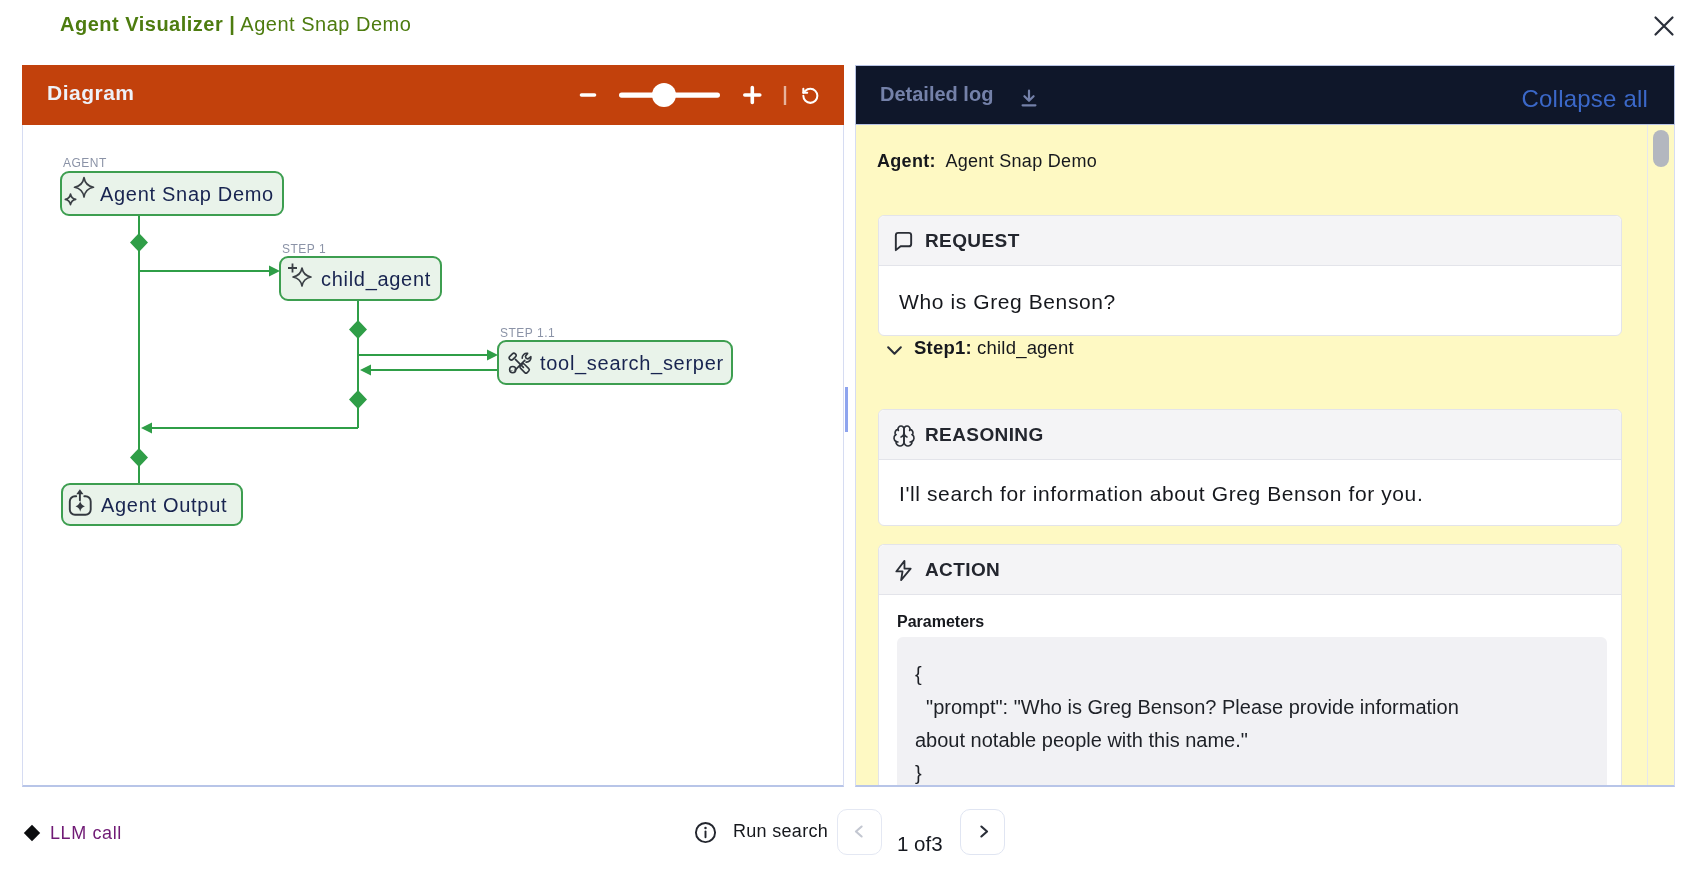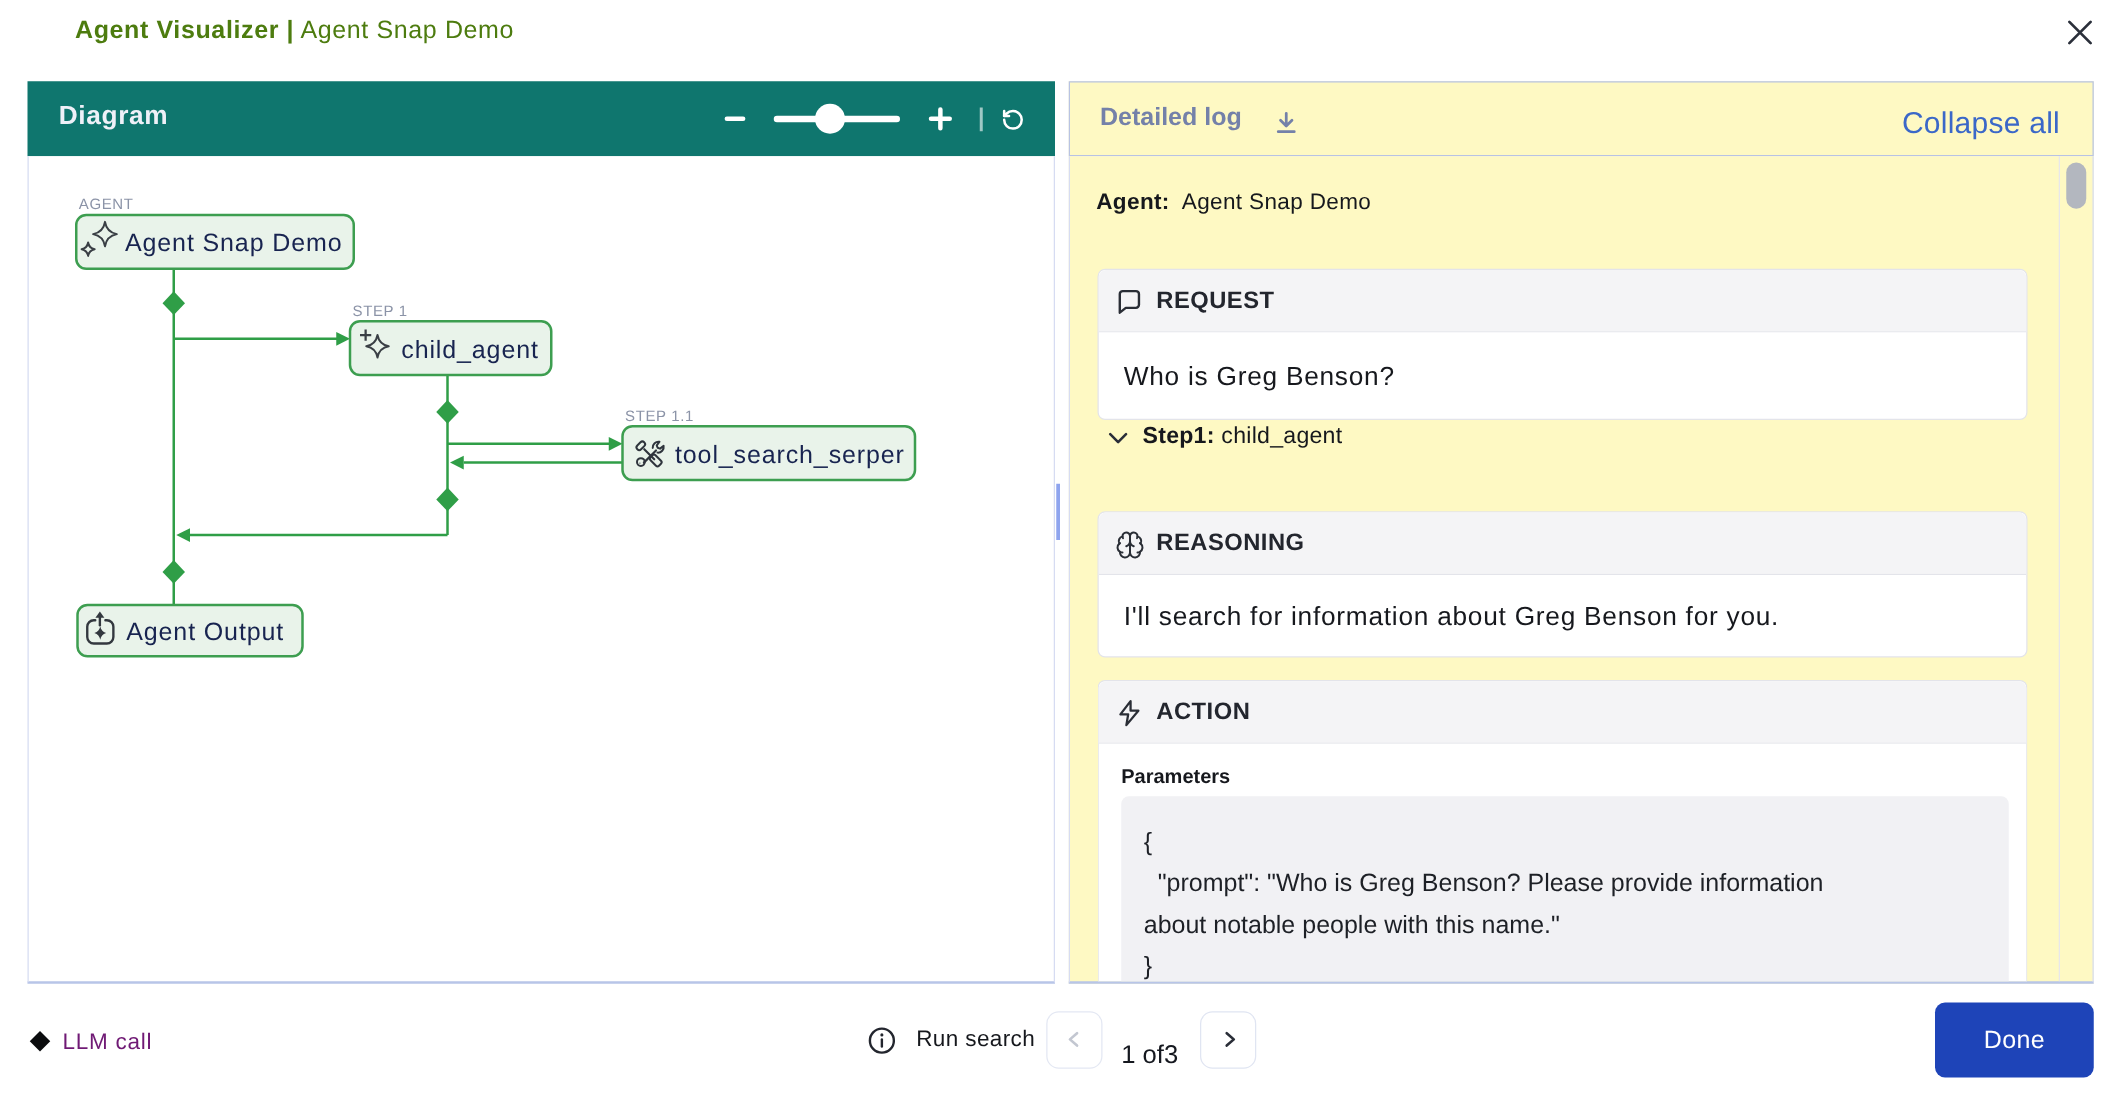--- a/index.html
+++ b/index.html
@@ -2,26 +2,26 @@
 <html><head>
 <meta charset="utf-8">
 <style>
   * { margin:0; padding:0; box-sizing:border-box; }
   html,body { width:1689px; height:875px; background:#fff; font-family:"Liberation Sans", sans-serif; overflow:hidden; }
   .abs { position:absolute; }
   #title { left:24px; top:13px; font-size:20px; color:#4d7c0f; letter-spacing:0.5px;margin-left:36px; }
   #title b { font-weight:700; }
   
   #lpanel { left:22px; top:65px; width:822px; height:722px; }
-  #lhead { left:0; top:0; width:822px; height:60px; background:#0f766e; }
+  #lhead { left:0; top:0; width:822px; height:60px; background:#c2410c; }
   #lhead .t { position:absolute; left:25px; top:16px; font-size:21px; font-weight:700; color:#eef1f8; letter-spacing:0.5px; }
   #lbody { left:0; top:60px; width:822px; height:662px; background:#fff; border:1px solid #d6dcf2; border-top:none; border-bottom:2px solid #b8c5e8; }
   
   #rpanel { left:855px; top:65px; width:820px; height:722px; }
-  #rhead { left:0; top:0; width:820px; height:60px; background:#fef9c3; border:1px solid #b8c3e3; }
+  #rhead { left:0; top:0; width:820px; height:60px; background:#0f172a; border:1px solid #b8c3e3; }
   #rhead .t { position:absolute; left:24px; top:17px; font-size:20px; font-weight:700; color:#7481a9; }
   #rhead .c { position:absolute; right:26px; top:19px; font-size:24px; letter-spacing:0.2px; color:#3b68c8; }
   #rbody { left:0; top:60px; width:820px; height:662px; background:#fef9c3; border:1px solid #d6dcf2; border-top:none; border-bottom:2px solid #b8c5e8; overflow:hidden; }
   .card { position:absolute; left:22px; width:744px; border:1px solid #e3e4ea; border-radius:6px; background:#fff;margin-top:24px; }
   .chead { height:50px; background:#f4f4f6; border-bottom:1px solid #e3e4ea; border-radius:6px 6px 0 0; position:relative; }
   .chead .ct { position:absolute; left:46px; top:14px; font-size:19px; font-weight:700; color:#23262e; letter-spacing:0.4px; }
   .chead svg { position:absolute; left:13px; top:14px; }
   .cbody { position:relative; font-size:21px; letter-spacing:0.6px; color:#16181d; }
   
   #scrollsep { left:792px; top:60px; width:1px; height:660px; background:#e7e7ec; }
@@ -207,14 +207,13 @@
   <div class="btnsq" style="left:837px;top:19px"></div>
   <svg class="abs" style="left:851px;top:33px" width="17" height="17" viewBox="0 0 24 24" fill="none" stroke="#c3c7d1" stroke-width="3" stroke-linecap="round" stroke-linejoin="round">
       <path d="M15 5 l-8 7 8 7"></path>
     </svg>
   <div class="abs" style="left:897px;top:42px;font-size:20.5px;color:#15181f">1 of3</div>
   <div class="btnsq" style="left:960px;top:19px;border-color:#e0e5f2"></div>
   <svg class="abs" style="left:975px;top:33px" width="17" height="17" viewBox="0 0 24 24" fill="none" stroke="#2a2e38" stroke-width="3" stroke-linecap="round" stroke-linejoin="round">
       <path d="M9 5 l8 7 -8 7"></path>
     </svg>
 
-  <div class="abs" id="done">Done</div>
 </div>
 
 </body></html>

